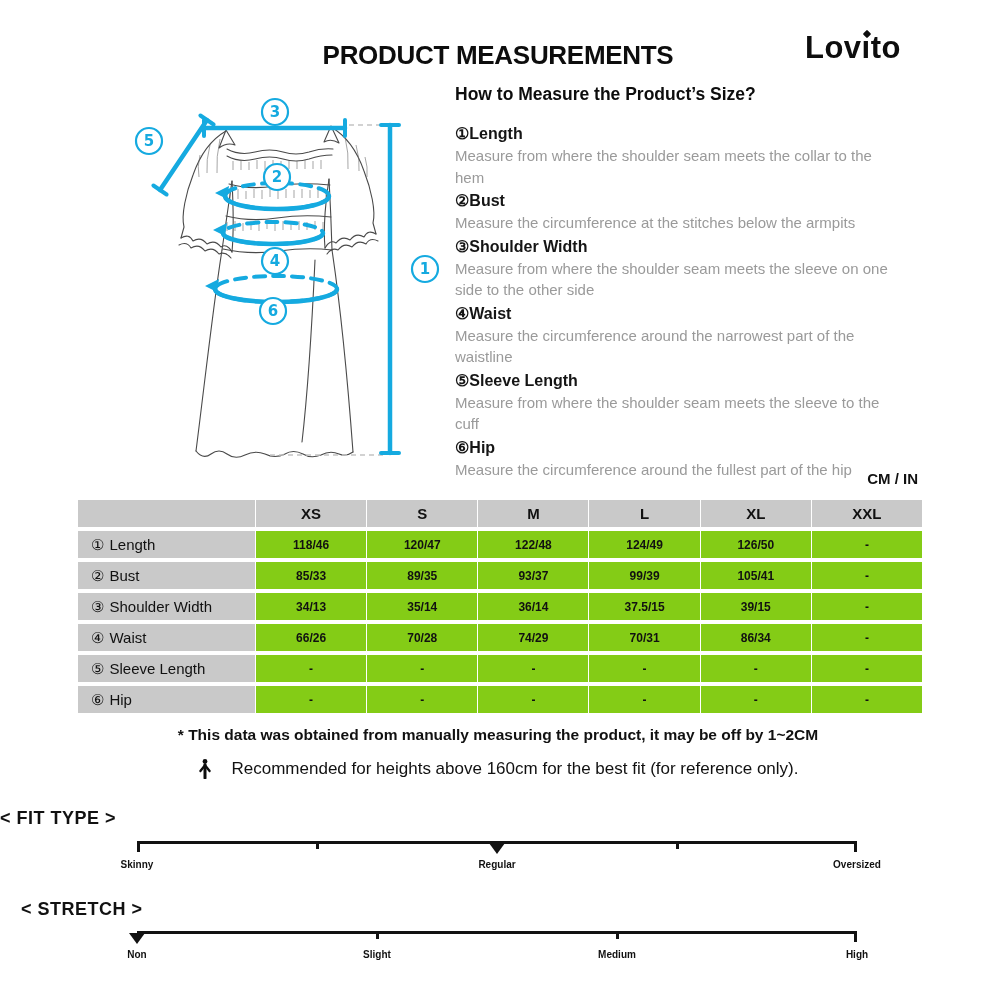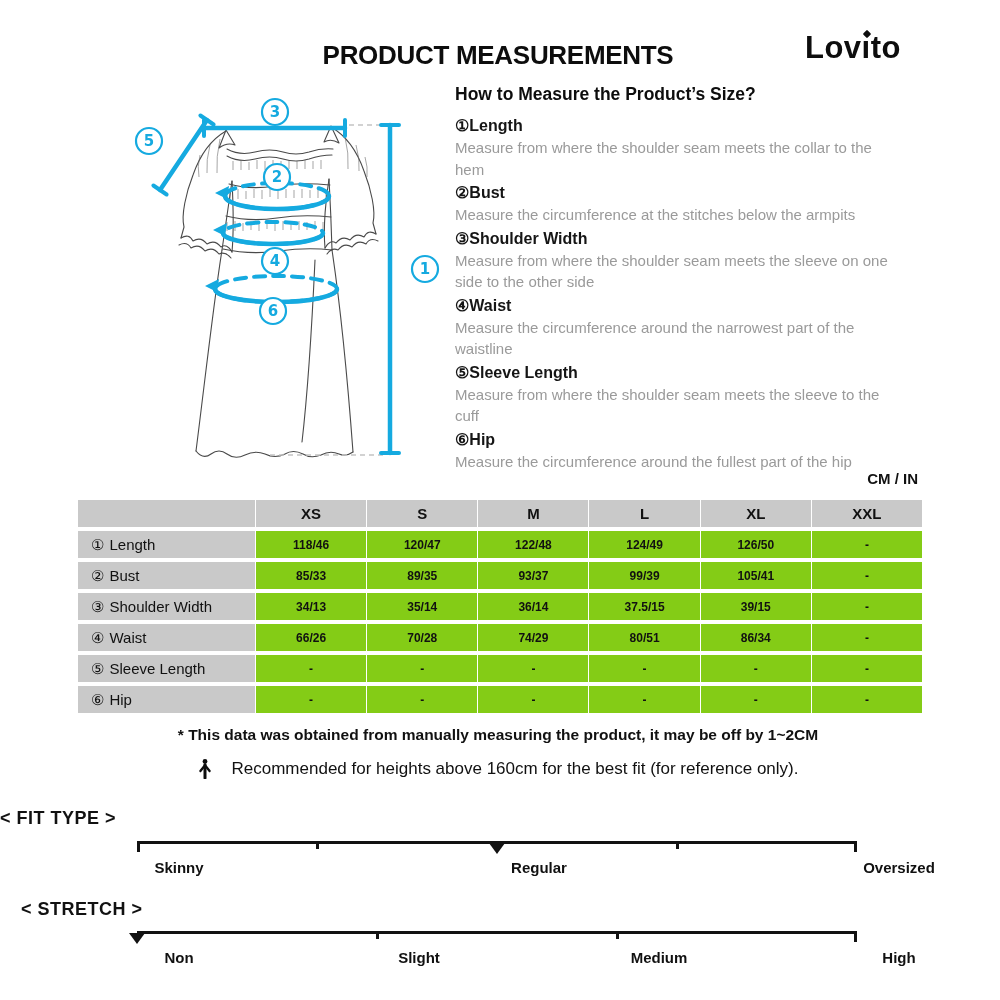--- a/index.html
+++ b/index.html
@@ -19,21 +19,21 @@
   }
   .brand-logo .idot { position:relative; }
   .brand-logo .idot::before {
     content:""; position:absolute; left:2px; top:1px;
     width:6px; height:6px; background:#0d0d0d; transform:rotate(45deg); border-radius:1px;
   }
   
   #dress-svg { position:absolute; left:115px; top:85px; }
   
   .howto { position:absolute; left:455px; top:84px; width:442px; }
-  .howto-title { font-size:17.5px; font-weight:800; margin-bottom:10px; color:#0d0d0d; }
+  .howto-title { font-size:17.5px; font-weight:800; margin-bottom:18px; color:#0d0d0d; }
   .mitem-label { font-size:16px; font-weight:700; line-height:22px; color:#151515; }
   .mitem-desc  { font-size:15px; color:#9a9a9a; line-height:21.5px; margin-bottom:2px; }
   
   .units { position:absolute; top:470px; right:78px; font-size:15px; font-weight:800; }
   .size-table {
     position:absolute; left:78px; top:500px; width:844px;
     display:grid; grid-template-columns:177px repeat(6, 1fr); gap:4px 1px;
   }
   .cell { height:27px; display:flex; align-items:center; justify-content:center; }
   .cell.hdr { background:#c9c9c9; font-weight:800; font-size:15px; }
@@ -50,22 +50,22 @@
   .scale-title { position:absolute; left:0; width:100%; text-align:left;
                  font-size:18px; font-weight:800; letter-spacing:0.5px; }
   #fit-title { top:808px; } #stretch-title { top:899px;padding-left:21px; }
   .scale-line { position:absolute; left:137px; width:720px; height:3px; background:#121212; }
   #fit-line { top:841px; } #stretch-line { top:931px; }
   .tick { position:absolute; width:3px; background:#121212; }
   .tick.end { height:11px; } .tick.mid { height:8px; }
   .tri { position:absolute; width:0; height:0;
          border-left:8px solid transparent; border-right:8px solid transparent;
          border-top:11px solid #121212; }
-  .scale-label { position:absolute; transform:translateX(-50%); font-size:15px; font-weight:800;
-                 white-space:nowrap;margin-left:42px; }
+  .scale-label { position:absolute; transform:translateX(-50%); font-size:10px; font-weight:800;
+                 white-space:nowrap; }
 </style>
 </head>
 <body>
 
 <div id="page">
 
   <div class="page-title">PRODUCT MEASUREMENTS</div>
   <div class="brand-logo"><span>Lov</span><span class="idot">ı</span><span>to</span></div>
 
   <svg id="dress-svg" width="340" height="390" viewBox="0 0 340 390">
@@ -226,21 +226,21 @@
     <div class="cell val">39/15</div>
     <div class="cell val">-</div>
 
     <div class="cell lbl">
         <span>④</span>
         <span>Waist</span>
       </div>
     <div class="cell val">66/26</div>
     <div class="cell val">70/28</div>
     <div class="cell val">74/29</div>
-    <div class="cell val">80/51</div>
+    <div class="cell val">70/31</div>
     <div class="cell val">86/34</div>
     <div class="cell val">-</div>
 
     <div class="cell lbl">
         <span>⑤</span>
         <span>Sleeve Length</span>
       </div>
     <div class="cell val">-</div>
     <div class="cell val">-</div>
     <div class="cell val">-</div>

